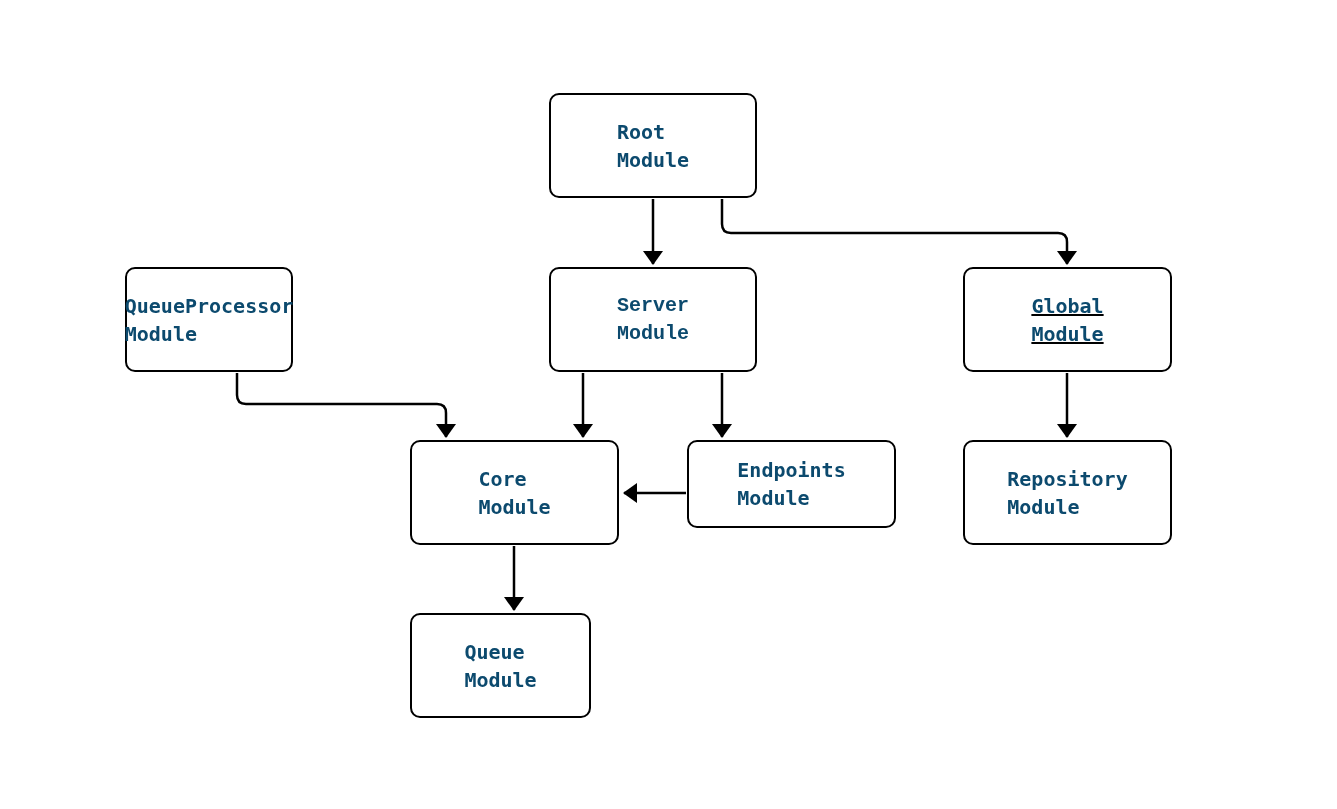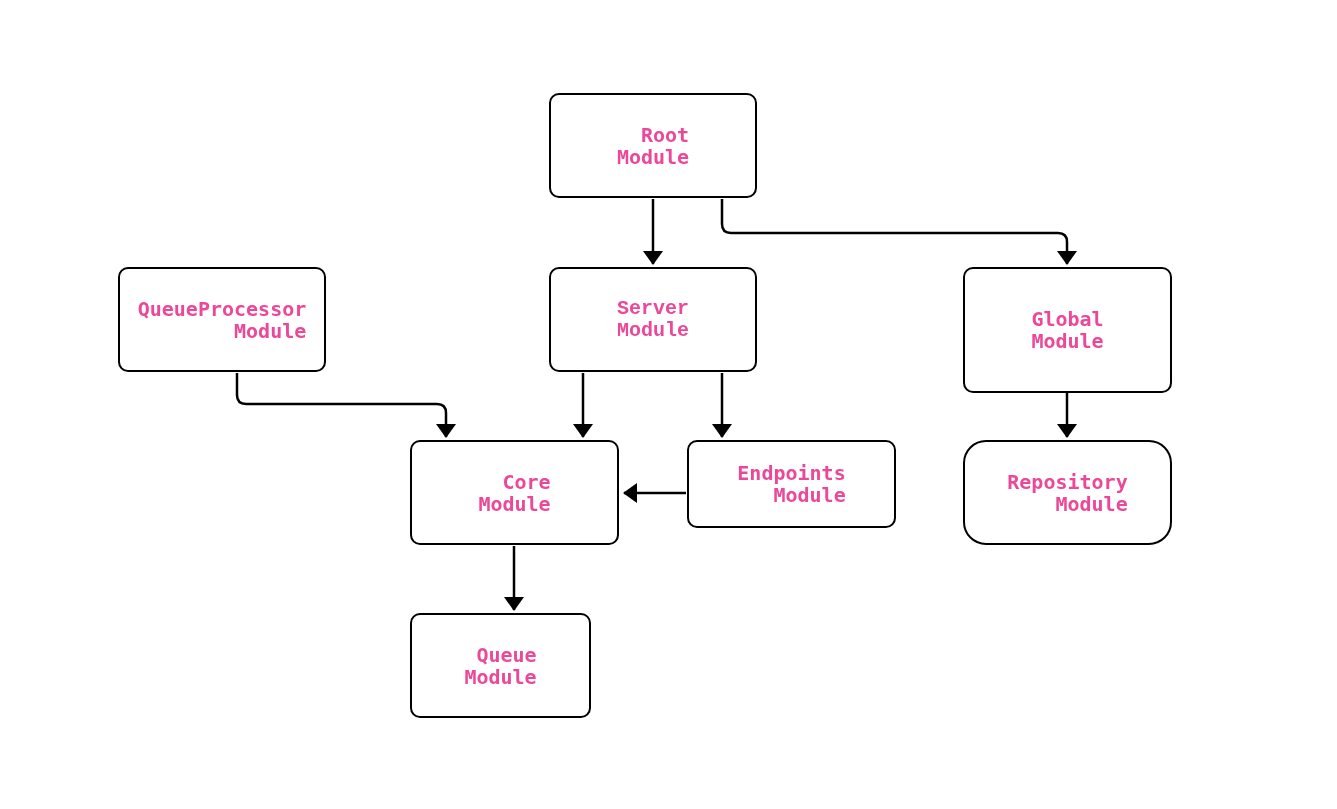--- a/index.html
+++ b/index.html
@@ -33,23 +33,23 @@
     background: #ffffff;
     border: 2.5px solid #000000;
     border-radius: 10px;
     display: flex;
     align-items: center;
     justify-content: center;
   }
   .node-label {
     font-weight: bold;
     font-size: 20px;
-    line-height: 22px;
-    color: #ec4899;
-    text-align: right;
+    line-height: 28px;
+    color: #0c4a6e;
+    text-align: left;
     white-space: pre-line;
     letter-spacing: 0px;
   }
 </style>
 </head>
 <body>
 
 <div class="canvas">
 
   <svg id="edge-layer" width="1337" height="809" viewBox="0 0 1337 809" xmlns="http://www.w3.org/2000/svg">
@@ -67,46 +67,46 @@
       <path d="M1067,373 L1067,437" class="edge" marker-end="url(#arrowhead)"></path>
       <path d="M686,493 L624,493" class="edge" marker-end="url(#arrowhead)"></path>
       <path d="M514,546 L514,610" class="edge" marker-end="url(#arrowhead)"></path>
     </svg>
 
   <div class="node" style="left: 549px; top: 93px; width: 208px; height: 105px;">
     <span class="node-label">Root
 Module</span>
   </div>
 
-  <div class="node" style="left: 118px; top: 267px; width: 208px; height: 105px;">
+  <div class="node" style="left: 125px; top: 267px; width: 168px; height: 105px;">
     <span class="node-label">QueueProcessor
 Module</span>
   </div>
 
   <div class="node" style="left: 549px; top: 267px; width: 208px; height: 105px; font-family: Liberation Mono, monospace;">
     <span class="node-label">Server
 Module</span>
   </div>
 
-  <div class="node" style="left: 963px; top: 267px; width: 209px; height: 126px;">
+  <div class="node" style="left: 963px; top: 267px; width: 209px; height: 105px; text-decoration: underline;">
     <span class="node-label">Global
 Module</span>
   </div>
 
   <div class="node" style="left: 410px; top: 440px; width: 209px; height: 105px;">
     <span class="node-label">Core
 Module</span>
   </div>
 
   <div class="node" style="left: 687px; top: 440px; width: 209px; height: 88px;">
     <span class="node-label">Endpoints
 Module</span>
   </div>
 
-  <div class="node" style="left: 963px; top: 440px; width: 209px; height: 105px; border-radius: 23px;">
+  <div class="node" style="left: 963px; top: 440px; width: 209px; height: 105px;">
     <span class="node-label">Repository
 Module</span>
   </div>
 
   <div class="node" style="left: 410px; top: 613px; width: 181px; height: 105px;">
     <span class="node-label">Queue
 Module</span>
   </div>
 
 </div>

